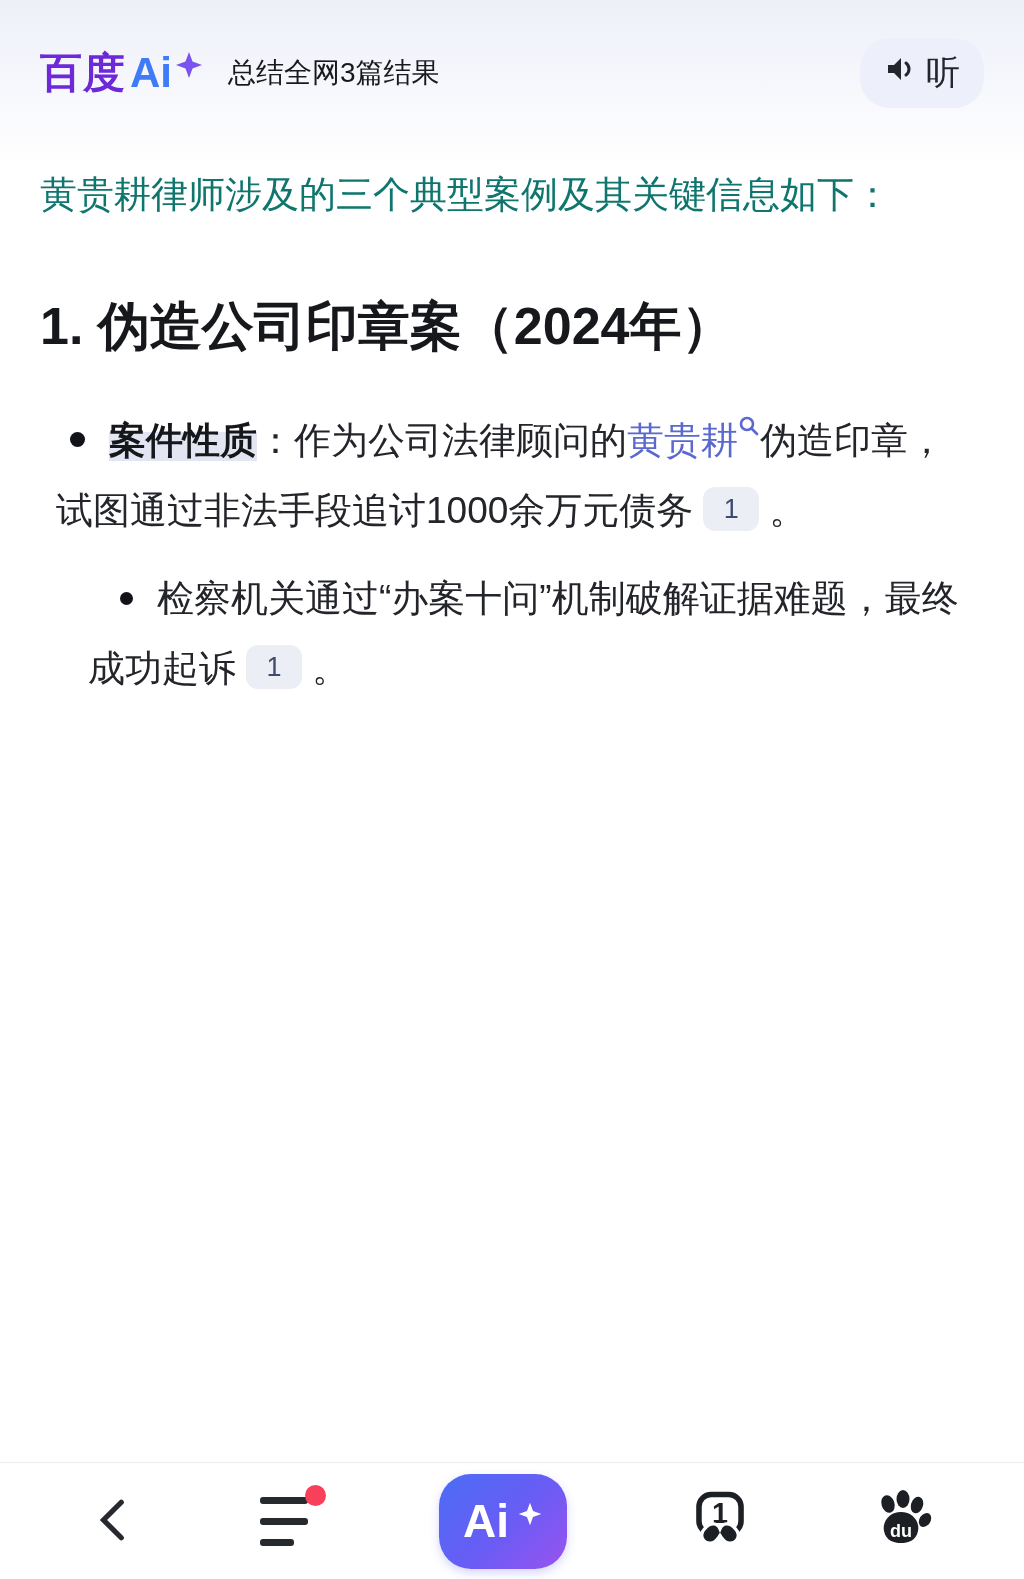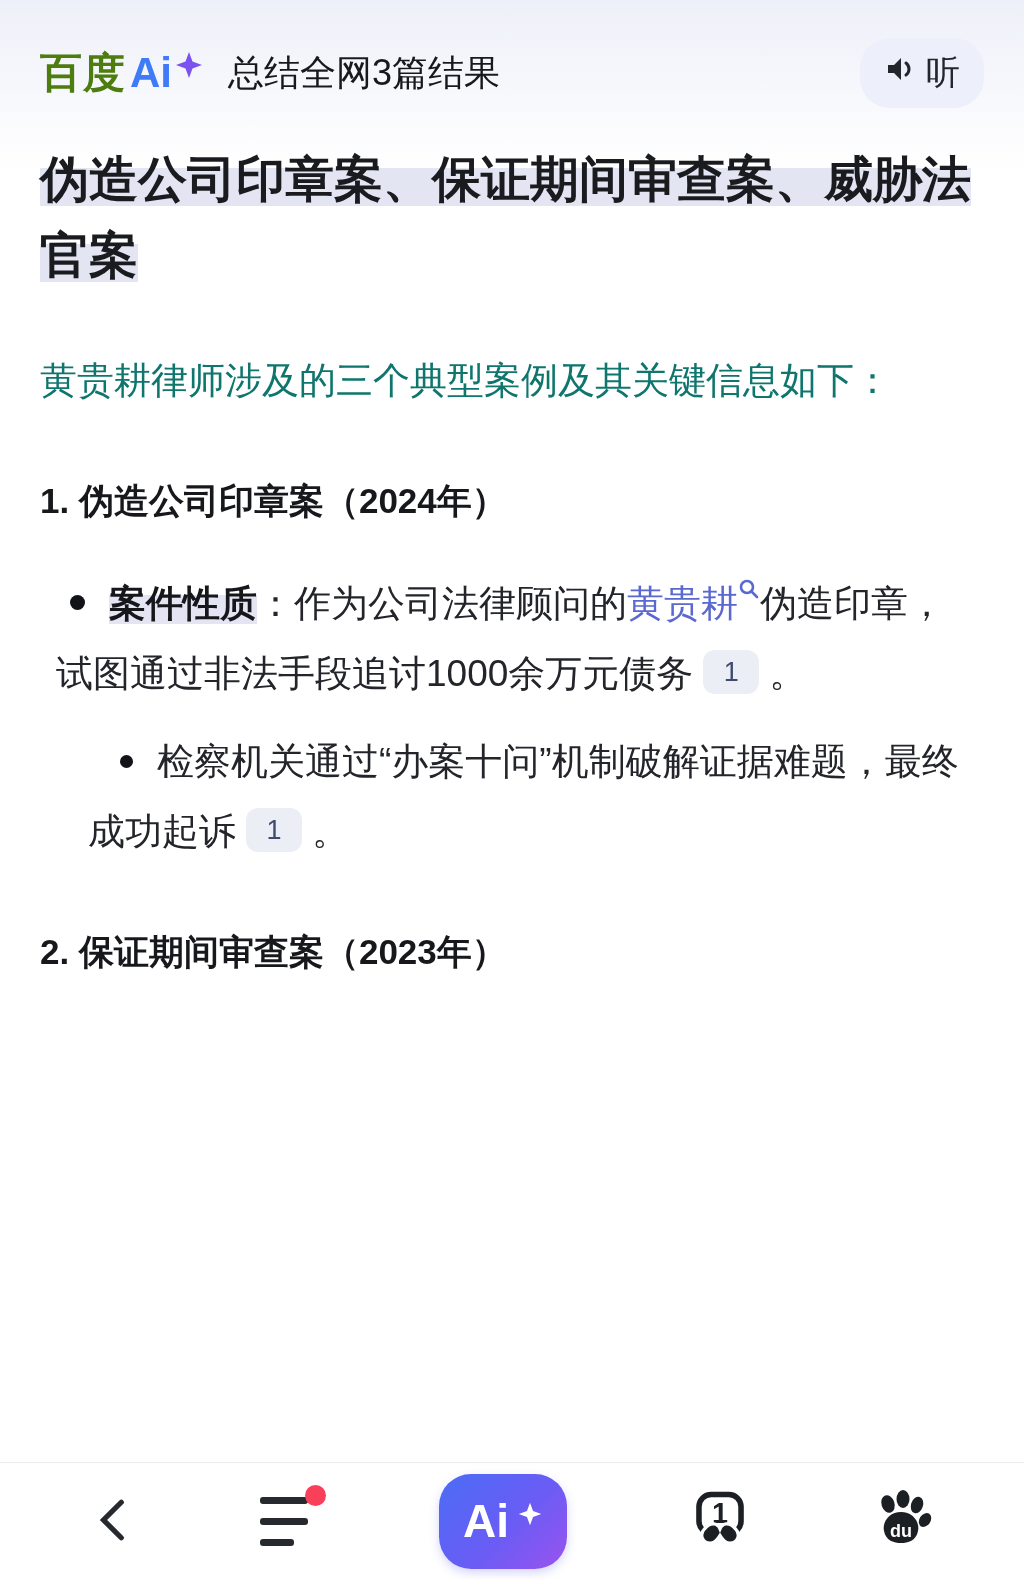--- a/index.html
+++ b/index.html
@@ -6,33 +6,33 @@
   body{
     width:1024px;height:1579px;position:relative;overflow:hidden;
     background:linear-gradient(180deg,#eef0f9 0px,#ffffff 170px);
     font-family:"Liberation Sans","DejaVu Sans",sans-serif;
     color:#202227;
   }
   .content{padding:0 40px 0 40px;}
   
   .header{display:flex;align-items:center;padding-top:38px;}
   .logo{display:flex;align-items:center;cursor:pointer;}
-  .logo-baidu{font-size:42px;font-weight:bold;color:#4d7c0f;letter-spacing:1px;}
+  .logo-baidu{font-size:42px;font-weight:bold;color:#6d28d9;letter-spacing:1px;}
   .logo-ai{font-size:42px;font-weight:bold;color:#3f7bf6;margin-left:4px;}
   .logo-star{margin-left:2px;transform:translateY(-6px);}
-  .summary{font-size:36px;font-weight:500;color:#17191d;margin-left:24px;}
+  .summary{font-size:28px;font-weight:500;color:#17191d;margin-left:24px;}
   .listen{margin-left:auto;display:flex;align-items:center;gap:10px;border:none;
     background:#edeffa;border-radius:30px;padding:12px 24px;cursor:pointer;}
   .listen span{font-size:34px;color:#23262d;}
   
   .hl{background:linear-gradient(to bottom,rgba(227,229,243,0) 30%,#e3e5f3 30%);
       -webkit-box-decoration-break:clone;box-decoration-break:clone;}
   h1{margin:34px 0 0 0;font-size:49px;line-height:1.55;font-weight:bold;color:#191b1f;}
   .intro{margin:52px 0 0 0;font-size:37px;line-height:70px;color:#0f766e;}
-  h2{margin:62px 0 0 0;font-size:35px;font-weight:bold;color:#16181c;}
+  h2{margin:62px 0 0 0;font-size:52px;font-weight:bold;color:#16181c;}
   .li1,.li2{font-size:37px;line-height:70px;margin:16px;color:#23252a;}
   .li1{margin-top:44px;}
   .li2{margin-top:18px;padding-left:32px;}
   .li1::before,.li2::before{content:"";display:inline-block;background:#111318;border-radius:50%;}
   .li1::before{width:15px;height:15px;margin:0 24px 0 14px;vertical-align:6px;}
   .li2::before{width:13px;height:13px;margin:0 24px 0 32px;vertical-align:6px;}
   .term{font-weight:bold;color:#15171b;}
   .link{color:#5a68d0;text-decoration:none;cursor:pointer;}
   .sup-search{transform:translateY(-16px);display:inline-block;}
   .badge{display:inline-block;min-width:28px;text-align:center;background:#eceef6;
@@ -75,38 +75,36 @@
       <span>
         <svg width="32" height="32" viewBox="0 0 32 32">
           <path d="M4 12 L10 12 L17 5 L17 27 L10 20 L4 20 Z" fill="#23262b"></path>
           <path d="M22 10 C26 13,26 19,22 22" stroke="#23262b" stroke-width="3" fill="none" stroke-linecap="round"></path>
         </svg>
       </span>
       <span>听</span>
     </button>
   </div>
 
-  <h1><span class="hl">伪造公司印章案、保证期间审查案、威胁法官案</span></h1>
 
   <p class="intro">黄贵耕律师涉及的三个典型案例及其关键信息如下：</p>
 
   <h2>1. 伪造公司印章案（2024年）</h2>
 
   <p class="li1"><span class="hl term">案件性质</span><span>：</span><span>作为公司法律顾问的</span><a class="link"><span>黄贵耕</span><span class="sup-search"><svg width="22" height="22" viewBox="0 0 22 22">
             <circle cx="9" cy="9" r="6" stroke="#5a68d0" stroke-width="2.6" fill="none"></circle>
             <line x1="13.5" y1="13.5" x2="19" y2="19" stroke="#5a68d0" stroke-width="2.6" stroke-linecap="round"></line>
           </svg></span></a><span>伪造印章，试图通过非法手段追讨1000余万元债务</span><span class="badge">1</span><span>。</span></p>
 
 
 
 
   <p class="li2"><span>检察机关通过“办案十问”机制破解证据难题，最终成功起诉</span><span class="badge">1</span><span>。</span></p>
 
 
-  <h2>2. 保证期间审查案（2023年）</h2>
 
 </div>
 
 <div class="bottombar">
 
   <button class="navitem">
     <span>
       <svg width="46" height="46" viewBox="0 0 44 44">
           <path d="M28 5 L11 22 L28 39" stroke="#26292e" stroke-width="5" fill="none" stroke-linecap="round" stroke-linejoin="miter"></path>
         </svg>

